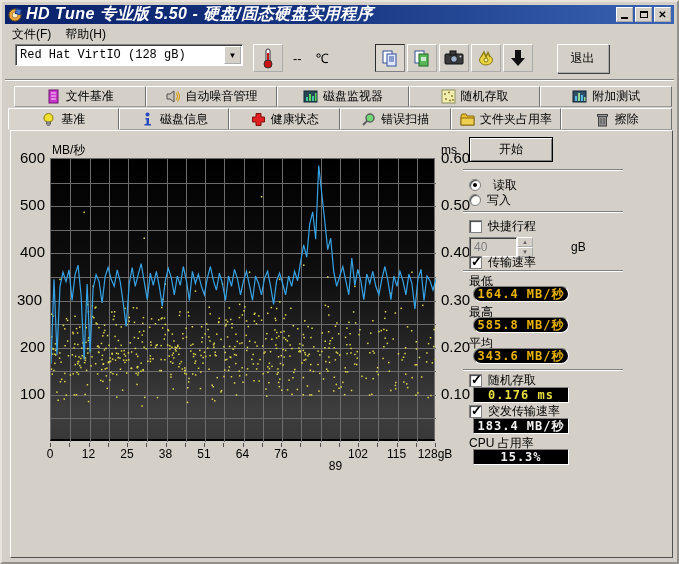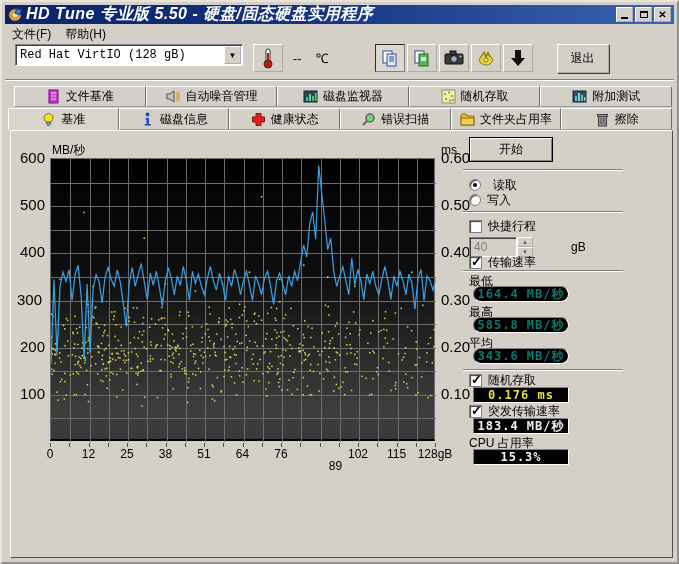--- a/index.html
+++ b/index.html
@@ -81,21 +81,21 @@
      color:#808080;display:flex;align-items:center;padding-left:4px;}
   .spin-btns{display:flex;flex-direction:column;width:16px;height:20px;}
   .spin-btns div{flex:1;background:#d4d0c8;border:1px outset #fff;font-size:6px;
      display:flex;align-items:center;justify-content:center;color:#606060;}
   .spin-unit{margin-left:38px;}
   .field-label{left:458px;height:14px;}
   .lcd{left:462px;width:96px;height:16px;background:#000;border:1px solid;
      border-color:#808080 #fff #fff #808080;display:flex;align-items:center;
      justify-content:center;font-family:"DejaVu Sans Mono",monospace;
      font-weight:bold;font-size:12px;letter-spacing:1px;white-space:nowrap;}
-  .lcd.cyan{color:#0f766e;border-radius:8px;}
+  .lcd.cyan{color:#eab308;border-radius:8px;}
   .lcd.yellow{color:#e6df3e;}
   .lcd.white{color:#f2f2f2;}
 </style>
 </head>
 <body>
 
 <div class="window">
 
   <div class="titlebar">
     <svg class="appicon" width="14" height="14" viewBox="0 0 14 14">

